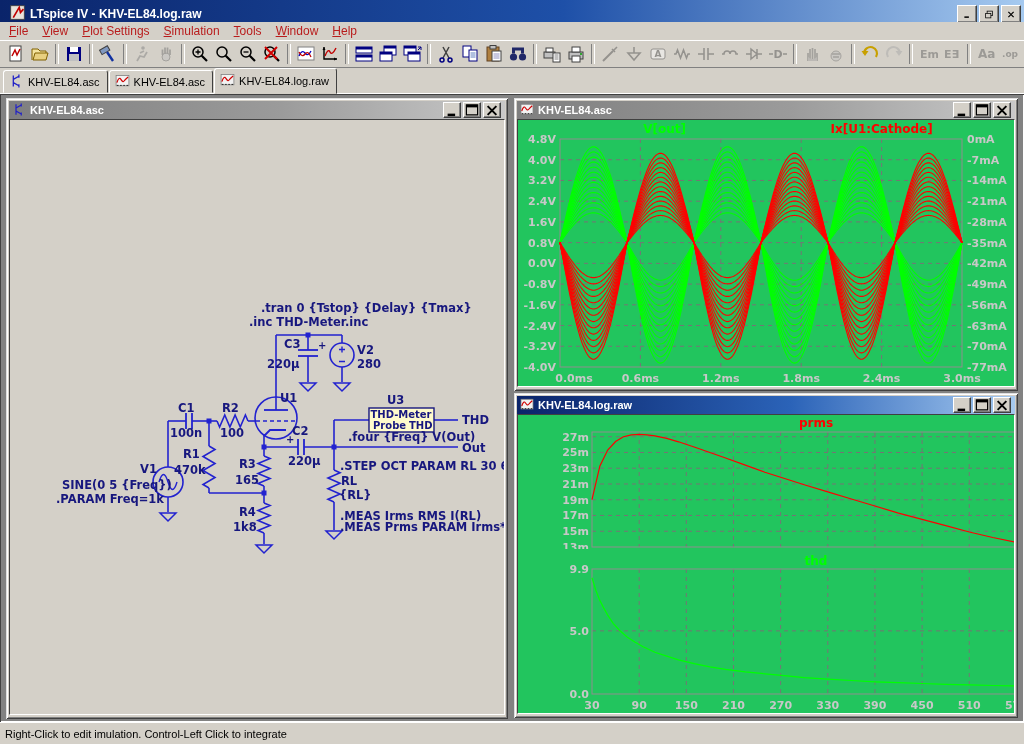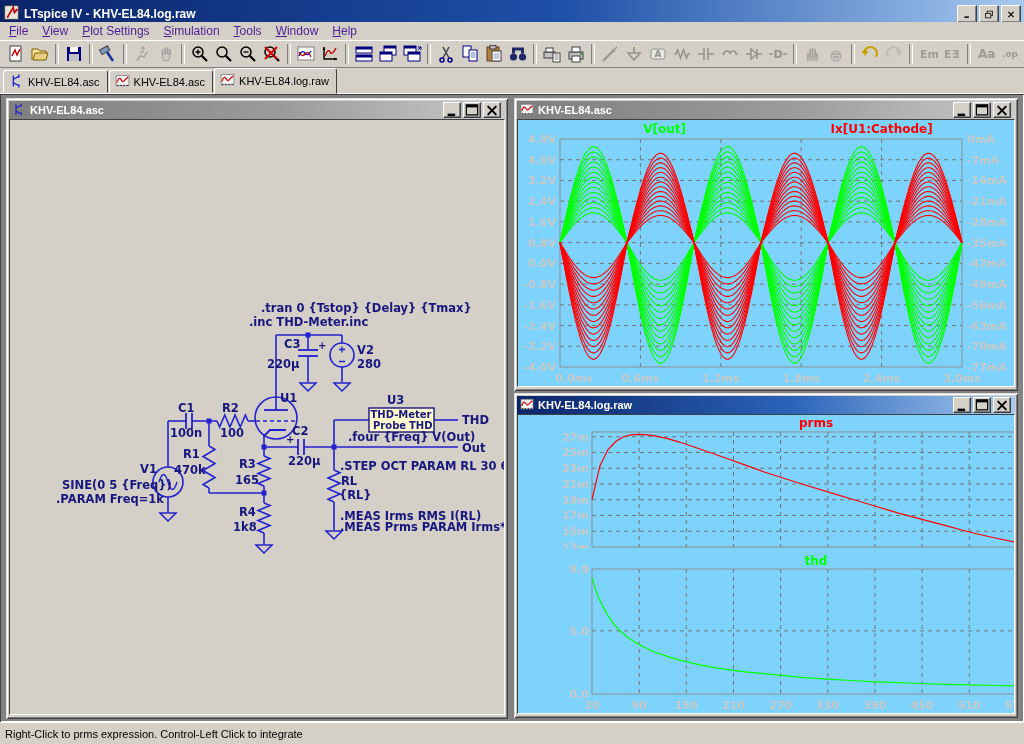--- a/index.html
+++ b/index.html
@@ -1,28 +1,28 @@
 <!DOCTYPE html>
 <html><head>
 <meta charset="utf-8">
 <style>
   html,body{margin:0;padding:0;}
   body{width:1024px;height:744px;position:relative;background:#D4D0C8;overflow:hidden;
        font-family:"Liberation Sans",sans-serif;-webkit-font-smoothing:none;}
   #titlebar{position:absolute;left:0;top:0;width:1024px;height:28px;
     background:linear-gradient(90deg,#0A246A 0%,#1E50A8 55%,#A6CAF0 100%);
-    display:flex;align-items:center;color:#fff;font-weight:bold;font-size:12px;padding-left:3px;box-sizing:border-box;}
+    display:flex;align-items:center;color:#fff;font-weight:bold;font-size:12px;padding-left:9px;box-sizing:border-box;}
   #titlebar .ttext{margin-left:4px;flex:1;}
   .capbtns{display:flex;margin-right:3px;}
   .capbtn{width:18px;height:16px;background:#D4D0C8;border:1px solid;border-color:#FFFFFF #404040 #404040 #FFFFFF;
     box-shadow:inset -1px -1px 0 #808080;margin-left:2px;display:flex;align-items:center;justify-content:center;}
   .capbtn.small{width:16px;height:14px;}
   #menubar{position:absolute;left:0;top:22px;width:1024px;height:19px;background:#D4D0C8;
     display:flex;align-items:center;font-size:12px;border-bottom:1px solid #FFFFFF;box-sizing:border-box;padding-left:2px;}
-  .menu-item{padding:2px 7px;color:#4c1d95;}
+  .menu-item{padding:2px 7px;color:#b91c1c;}
   #toolbar{position:absolute;left:0;top:41px;width:1024px;height:27px;background:#D4D0C8;display:flex;align-items:center;
     border-bottom:1px solid #808080;box-sizing:border-box;padding-left:4px;}
   .tb-sep{width:2px;height:20px;border-left:1px solid #808080;border-right:1px solid #FFFFFF;margin:0 3px;}
   .tb-btn{width:24px;height:23px;display:flex;align-items:center;justify-content:center;}
   .tb-btn svg{width:20px;height:20px;}
   .tb-btn.disabled{opacity:.48;filter:grayscale(100%);}
   #tabbar{position:absolute;left:0;top:68px;width:1024px;height:26px;background:#D4D0C8;display:flex;align-items:flex-end;
     padding-left:3px;box-sizing:border-box;border-bottom:1px solid #FFFFFF;}
   .tab{height:21px;display:flex;align-items:center;gap:3px;padding:0 7px 0 4px;font-size:11px;background:#D4D0C8;
     border:1px solid;border-color:#FFFFFF #404040 #D4D0C8 #FFFFFF;border-radius:3px 3px 0 0;margin-right:1px;position:relative;}
@@ -31,21 +31,21 @@
   #mdi{position:absolute;left:0;top:94px;width:1024px;height:628px;background:#828282;
     box-shadow:inset 1px 1px 0 #404040, inset -1px -1px 0 #FFFFFF;}
   .win{position:absolute;background:#D4D0C8;padding:3px;box-sizing:border-box;
     box-shadow:inset 1px 1px 0 #DFDFDF, inset -1px -1px 0 #404040, inset 2px 2px 0 #FFFFFF, inset -2px -2px 0 #808080;}
   .wtitle{height:18px;display:flex;align-items:center;gap:3px;padding:0 1px 0 2px;font-size:11px;font-weight:bold;color:#fff;}
   .wtitle.active{background:linear-gradient(90deg,#0A246A 0%,#2B63B8 55%,#A6CAF0 100%);}
   .wtitle.inactive{background:linear-gradient(90deg,#7F7F7F 0%,#9B9B9B 55%,#C9C9C9 100%);}
   .wtitle .wtext{flex:1;white-space:nowrap;overflow:hidden;}
   .wtitle svg{width:16px;height:15px;}
   .wbody{position:relative;border:1px solid;border-color:#404040 #FFFFFF #FFFFFF #404040;overflow:hidden;}
-  .wbody.black{background:#7dd3fc;}
+  .wbody.black{background:#22c55e;}
   .wbody.schem{background:#D4D0C8;padding-left:36px;}
   #statusbar{position:absolute;left:0;top:722px;width:1024px;height:22px;background:#D4D0C8;border-top:1px solid #FFFFFF;
     font-size:11px;color:#000;display:flex;align-items:center;padding-left:5px;box-sizing:border-box;}
   svg text{font-family:"DejaVu Sans",sans-serif;}
   .plot-tick{fill:#C8C8C8;font-size:11px;font-weight:bold;}
   .plot-legend{font-size:12px;font-weight:bold;}
 </style>
 </head>
 <body>
 
@@ -675,15 +675,15 @@
             <text x="35" y="145" text-anchor="end" class="plot-tick">0.0</text>
             <rect x="38" y="16" width="448" height="125" stroke="#8E8E8E" fill="none"></rect>
             <polyline points="38.0,24.8 41.9,37.5 45.9,47.6 49.8,55.1 53.7,62.1 59.2,70.3 65.5,77.2 73.4,84.2 81.2,89.2 89.1,93.7 100.9,99.3 112.7,103.1 124.5,106.9 140.2,110.7 155.9,113.9 171.6,116.4 191.3,118.9 210.9,120.8 230.6,122.7 250.2,124.6 273.8,126.1 297.4,127.5 320.9,128.8 344.5,129.6 368.1,130.5 391.7,131.3 415.3,131.9 438.8,132.5 462.4,133.0 486.0,133.4" stroke="#00FF00" fill="none" stroke-width="1.2"></polyline>
           </svg>
       </div>
     </div>
 
   </div>
 
   <div id="statusbar">
-    <span>Right-Click to prms expression. Control-Left Click to integrate</span>
+    <span>Right-Click to edit imulation. Control-Left Click to integrate</span>
   </div>
 </div>
 
 </body></html>

